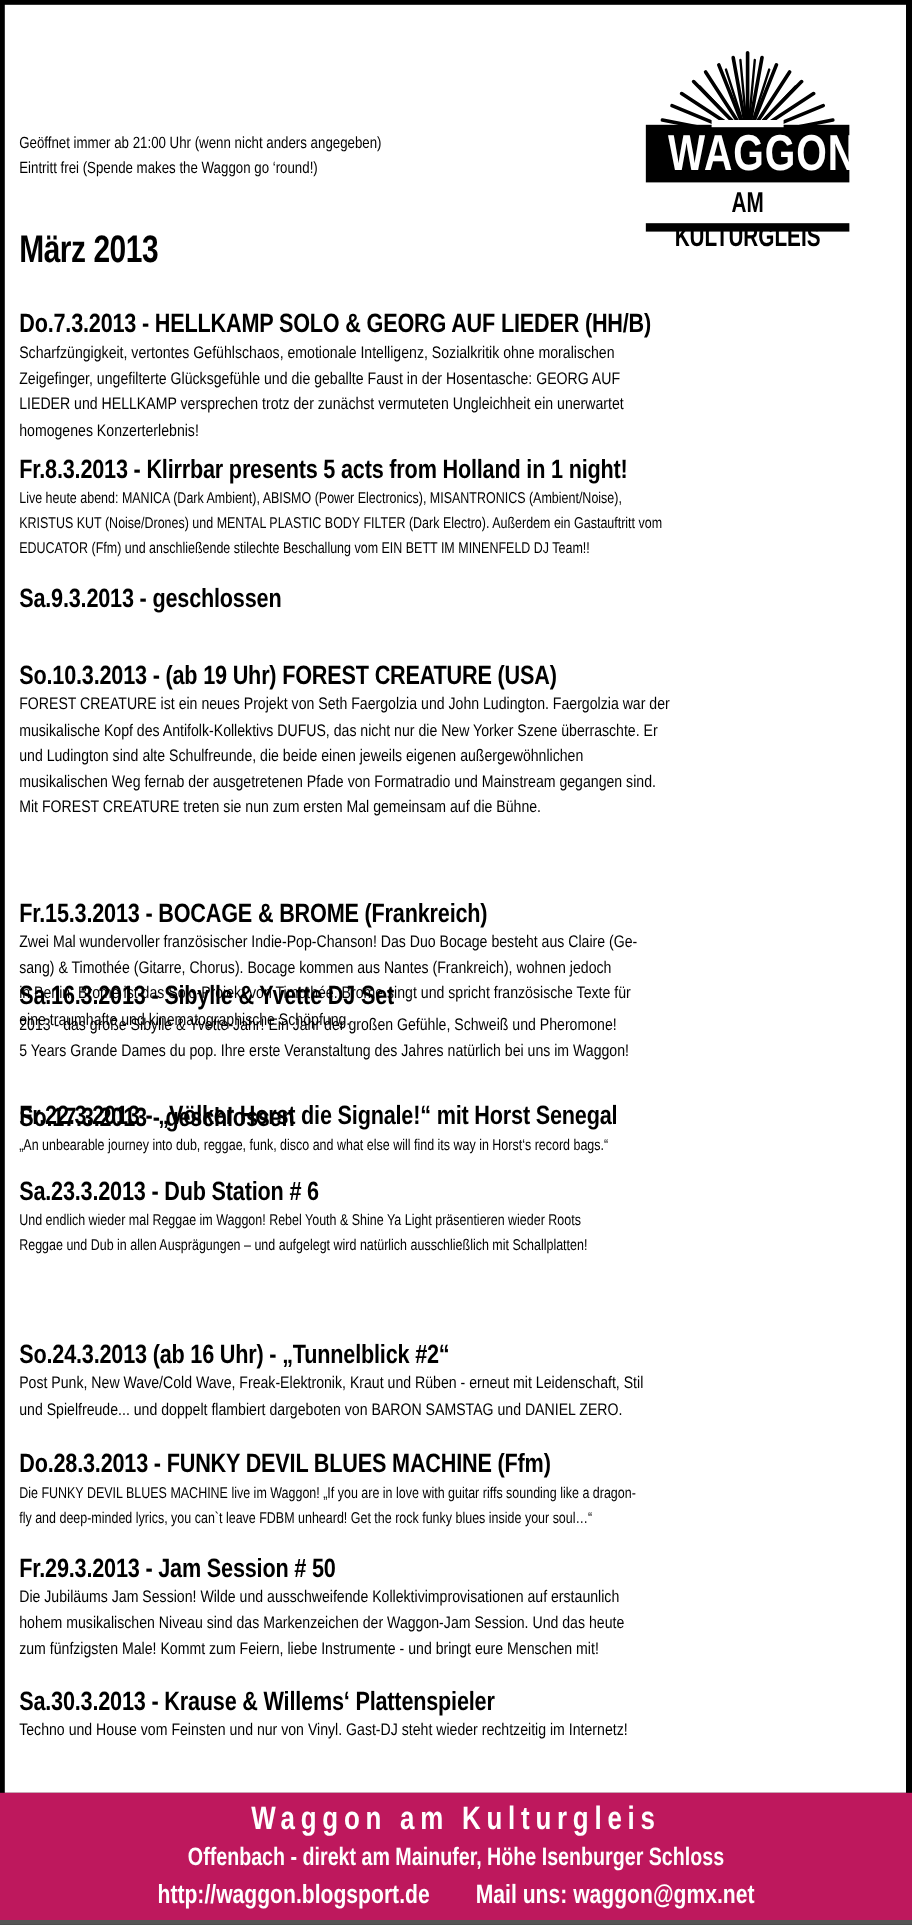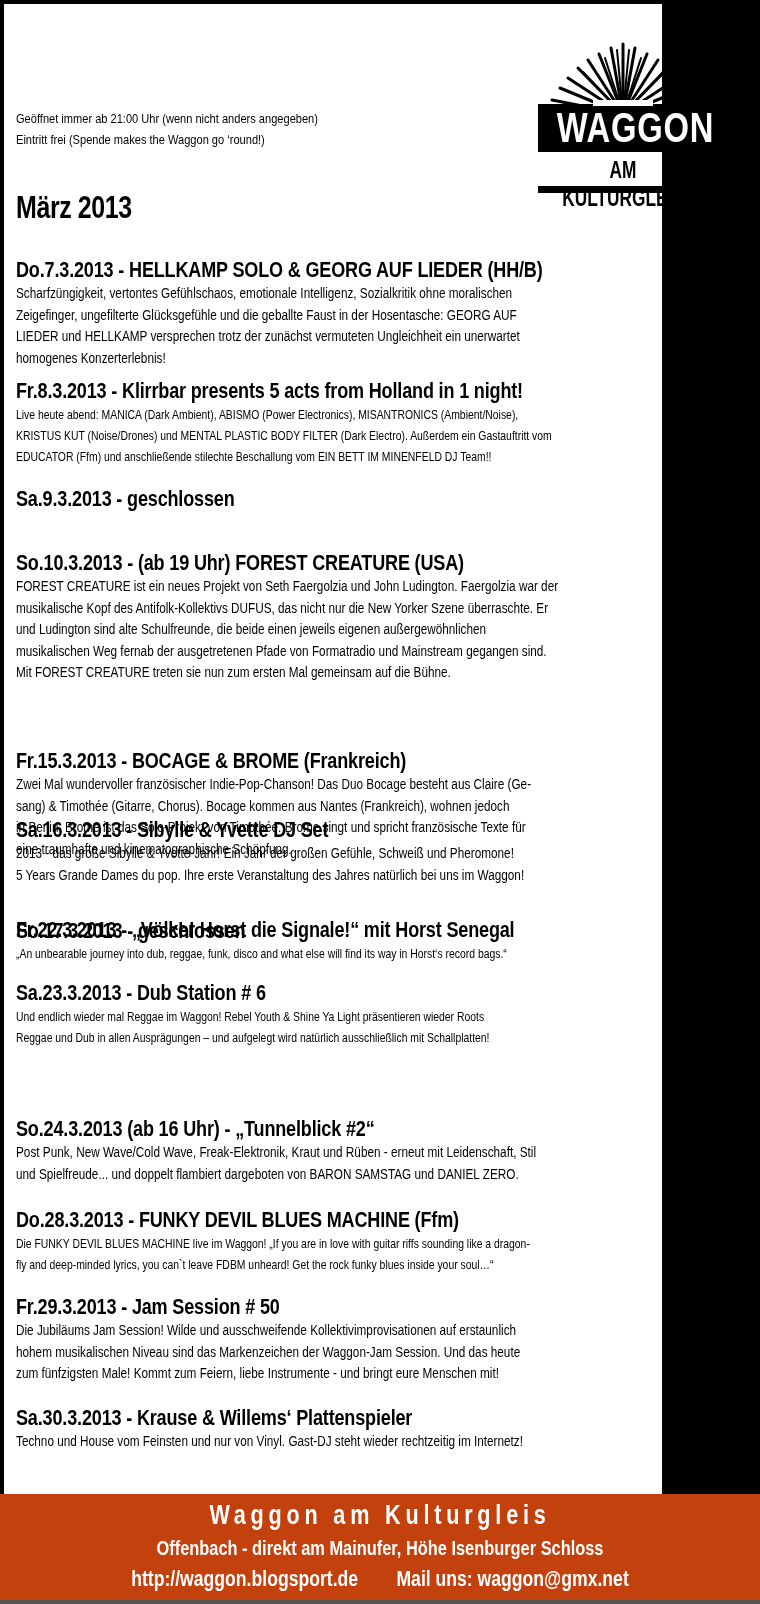--- a/index.html
+++ b/index.html
@@ -1,21 +1,21 @@
 <!DOCTYPE html>
 <html><head>
 <meta charset="utf-8">
 <style>
   html, body { margin: 0; padding: 0; }
   body {
     width: 760px; height: 1604px; background: #000; overflow: hidden;
     font-family: "Liberation Sans", sans-serif; color: #000;
   }
   .sheet {
-    position: absolute; left: 4px; top: 4px; width: 658px; height: 1490px;
+    position: absolute; left: 4px; top: 4px; width: 751px; height: 1490px;
     background: #fff;
   }
   .intro {
     position: absolute; left: 12px; top: 104px; font-size: 13.5px; line-height: 21px;
     transform: scaleX(0.82); transform-origin: left top; white-space: nowrap;
   }
   .month {
     position: absolute; left: 12px; top: 185px; font-size: 32px; font-weight: bold;
     transform: scaleX(0.78); transform-origin: left top; white-space: nowrap; letter-spacing: -0.5px;
   }
@@ -27,21 +27,21 @@
     font-size: 22px; font-weight: bold; white-space: nowrap; line-height: 26px;
     transform: scaleX(0.82); transform-origin: left top; letter-spacing: -0.2px;
   }
   .ev-body {
     font-size: 14px; line-height: 21.5px; white-space: pre-line;
     transform: scaleX(0.84); transform-origin: left top; width: 880px;
   }
   .ev-body.narrow { font-size: 13px; line-height: 21px; transform: scaleX(0.8); width: 920px; }
   .footer {
     position: absolute; left: 0; top: 1494px; width: 760px; height: 106px;
-    background: #c2410c; color: #fff; text-align: center;
+    background: #be185d; color: #fff; text-align: center;
   }
   .f-title {
     position: absolute; left: 0; width: 760px; top: 6px; font-size: 27px; font-weight: bold;
     letter-spacing: 6px; transform: scaleX(0.8); transform-origin: center top; white-space: nowrap;
   }
   .f-addr {
     position: absolute; left: 0; width: 760px; top: 42px; font-size: 21px; font-weight: bold;
     transform: scaleX(0.78); transform-origin: center top; white-space: nowrap;
   }
   .f-contact {

